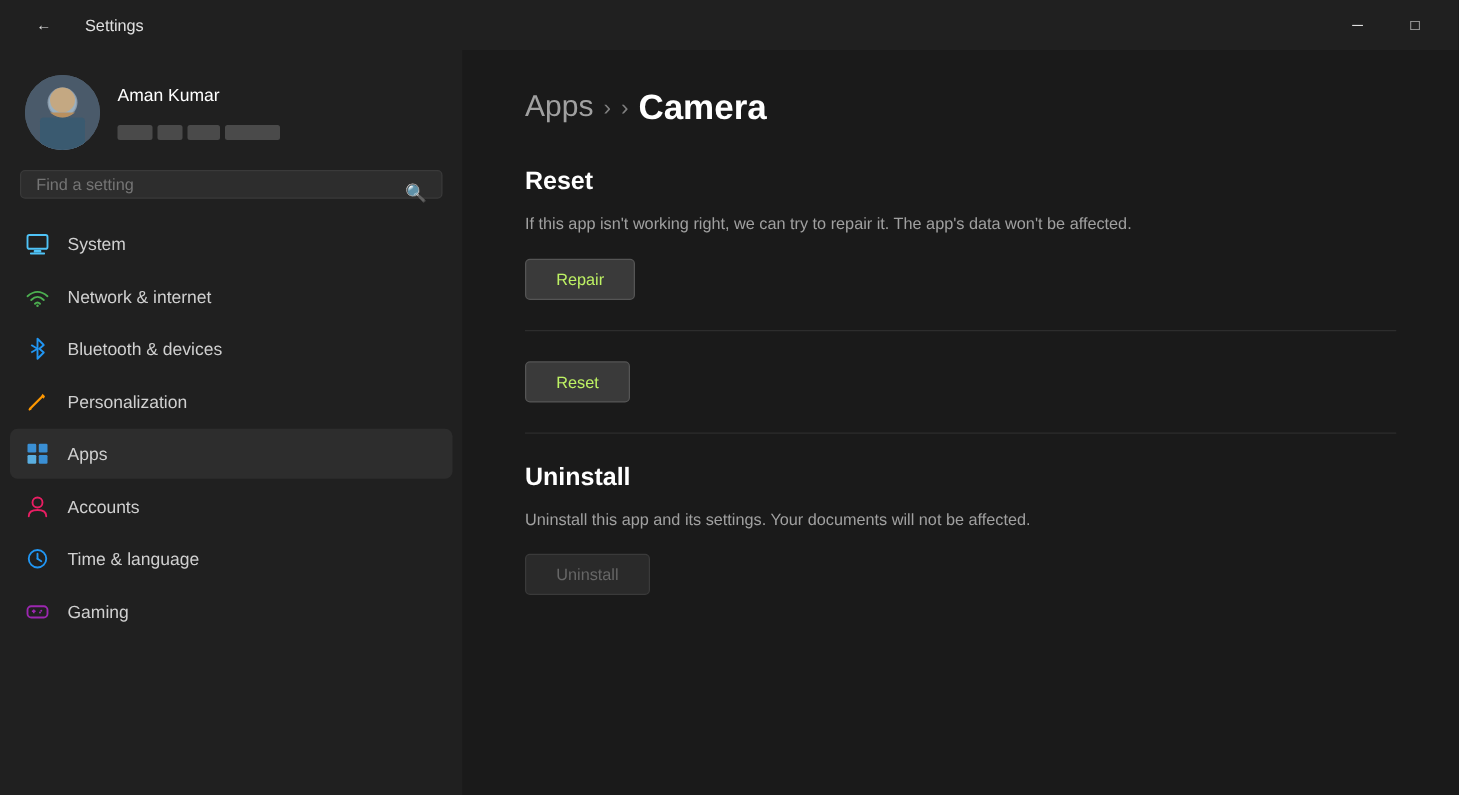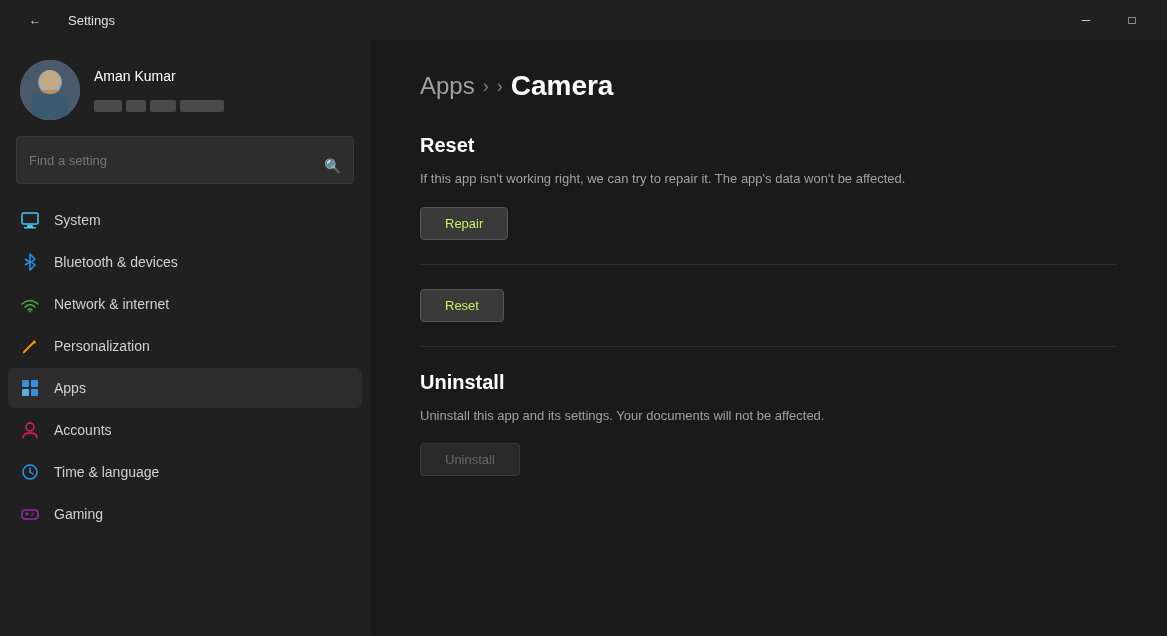--- a/index.html
+++ b/index.html
@@ -98,21 +98,21 @@
       background: #4a4a4a;
     }
 
     
     .search-container {
       padding: 0 16px 12px 16px;
       position: relative;
     }
     .search-input {
       width: 100%;
-      height: 48px;
+      height: 23px;
       background: #2d2d2d;
       border: 1px solid #3a3a3a;
       border-radius: 4px;
       color: #a0a0a0;
       font-size: 13px;
       padding: 0 36px 0 12px;
       outline: none;
     }
     .search-icon-wrap {
       position: absolute;
@@ -282,37 +282,37 @@
               <rect x="2" y="3" width="16" height="11" rx="1.5" fill="none" stroke="#4fc3f7" stroke-width="1.5"></rect>
               <rect x="7" y="15" width="6" height="2" rx="0.5" fill="#4fc3f7"></rect>
               <rect x="4" y="17" width="12" height="1.5" rx="0.5" fill="#4fc3f7"></rect>
             </svg>
         </span>
         <span>System</span>
       </div>
       <div class="nav-item">
         <span class="nav-icon">
           <svg width="20" height="20" viewBox="0 0 20 20">
-              <path d="M10 2 L10 18 L15 13 L11.5 10 L15 7 Z" fill="none" stroke="#2196f3" stroke-width="1.5" stroke-linejoin="round"></path>
-              <line x1="10" y1="10" x2="5" y2="7" stroke="#2196f3" stroke-width="1.5"></line>
-              <line x1="10" y1="10" x2="5" y2="13" stroke="#2196f3" stroke-width="1.5"></line>
-            </svg>
-        </span>
-        <span>Bluetooth &amp; devices</span>
-      </div>
-      <div class="nav-item">
-        <span class="nav-icon">
-          <svg width="20" height="20" viewBox="0 0 20 20">
               <path d="M2 10 Q10 3 18 10" fill="none" stroke="#4caf50" stroke-width="1.5" stroke-linecap="round"></path>
               <path d="M5 13 Q10 8 15 13" fill="none" stroke="#4caf50" stroke-width="1.5" stroke-linecap="round"></path>
               <path d="M8 16 Q10 14 12 16" fill="none" stroke="#4caf50" stroke-width="1.5" stroke-linecap="round"></path>
               <circle cx="10" cy="17.5" r="1" fill="#4caf50"></circle>
             </svg>
         </span>
         <span>Network &amp; internet</span>
+      </div>
+      <div class="nav-item">
+        <span class="nav-icon">
+          <svg width="20" height="20" viewBox="0 0 20 20">
+              <path d="M10 2 L10 18 L15 13 L11.5 10 L15 7 Z" fill="none" stroke="#2196f3" stroke-width="1.5" stroke-linejoin="round"></path>
+              <line x1="10" y1="10" x2="5" y2="7" stroke="#2196f3" stroke-width="1.5"></line>
+              <line x1="10" y1="10" x2="5" y2="13" stroke="#2196f3" stroke-width="1.5"></line>
+            </svg>
+        </span>
+        <span>Bluetooth &amp; devices</span>
       </div>
       <div class="nav-item">
         <span class="nav-icon">
           <svg width="20" height="20" viewBox="0 0 20 20">
               <line x1="4" y1="16" x2="14" y2="6" stroke="#ff9800" stroke-width="1.8" stroke-linecap="round"></line>
               <polygon points="14,4 16,6 15,8 13,6" fill="#ff9800"></polygon>
               <line x1="3" y1="17" x2="5" y2="16" stroke="#ff9800" stroke-width="1.2"></line>
             </svg>
         </span>
         <span>Personalization</span>

